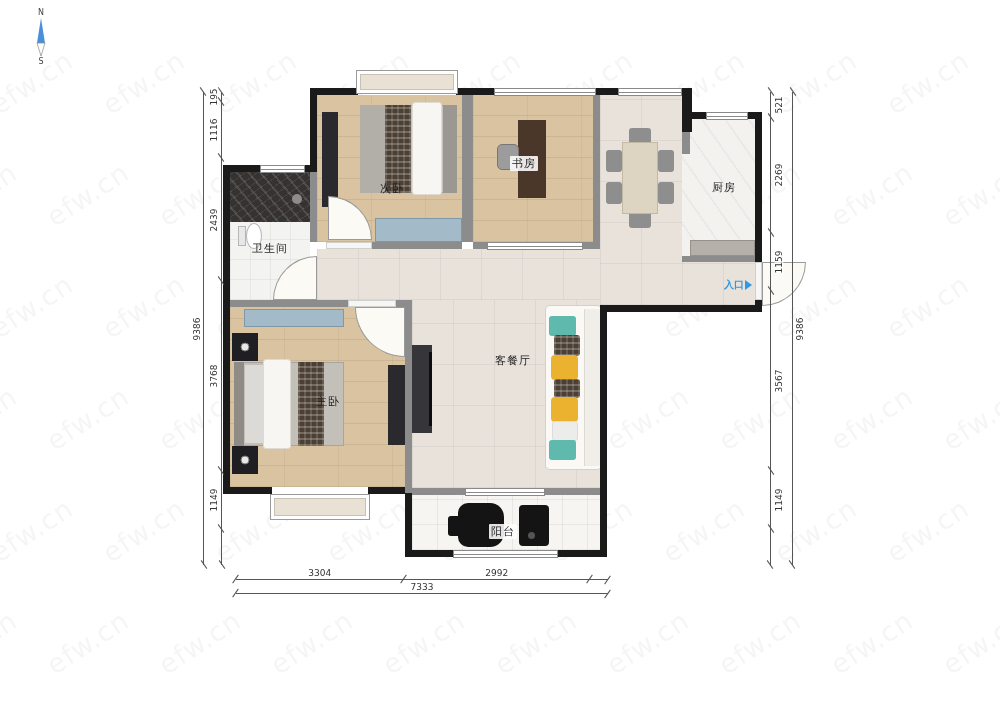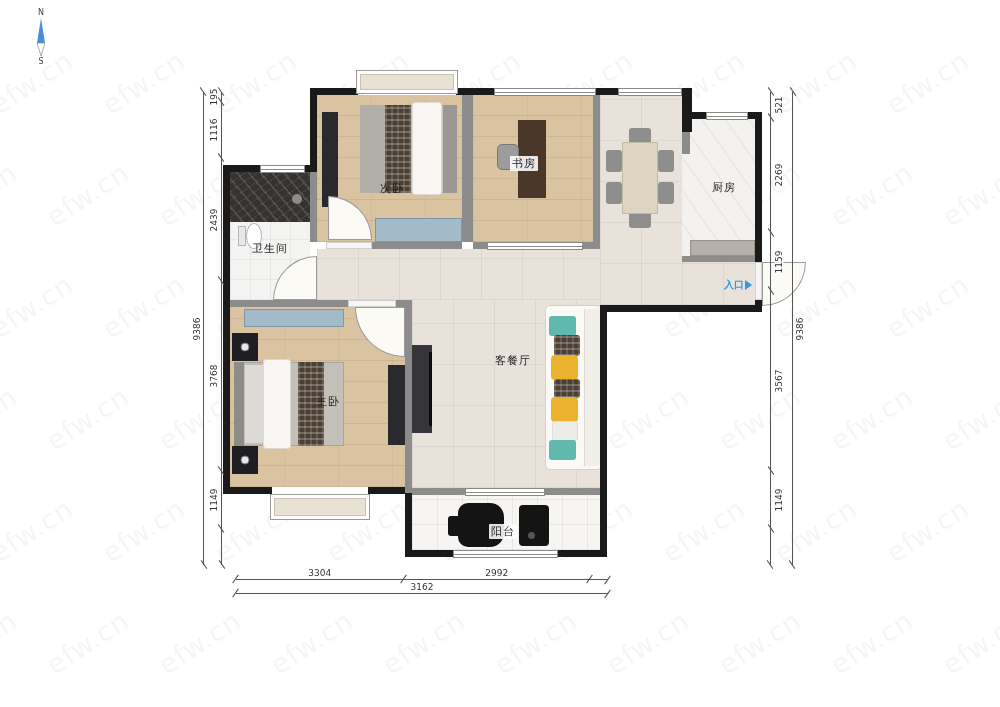--- a/index.html
+++ b/index.html
@@ -338,17 +338,17 @@
       <div class="seg" style="flex-grow: 3304;">
         <span class="lbl">3304</span>
       </div>
       <div class="seg" style="flex-grow: 3669;">
         <span class="lbl">2992</span>
       </div>
       <div class="seg" style="flex-grow: 360;"></div>
     </div>
   <div class="dim h" id="dim-bottom-total" style="left:236px;top:580px;width:372px;height:14px">
       <div class="seg" style="flex-grow: 7333;">
-        <span class="lbl">3162</span>
+        <span class="lbl">7333</span>
       </div>
     </div>
 
 </div>
 
 </body></html>

